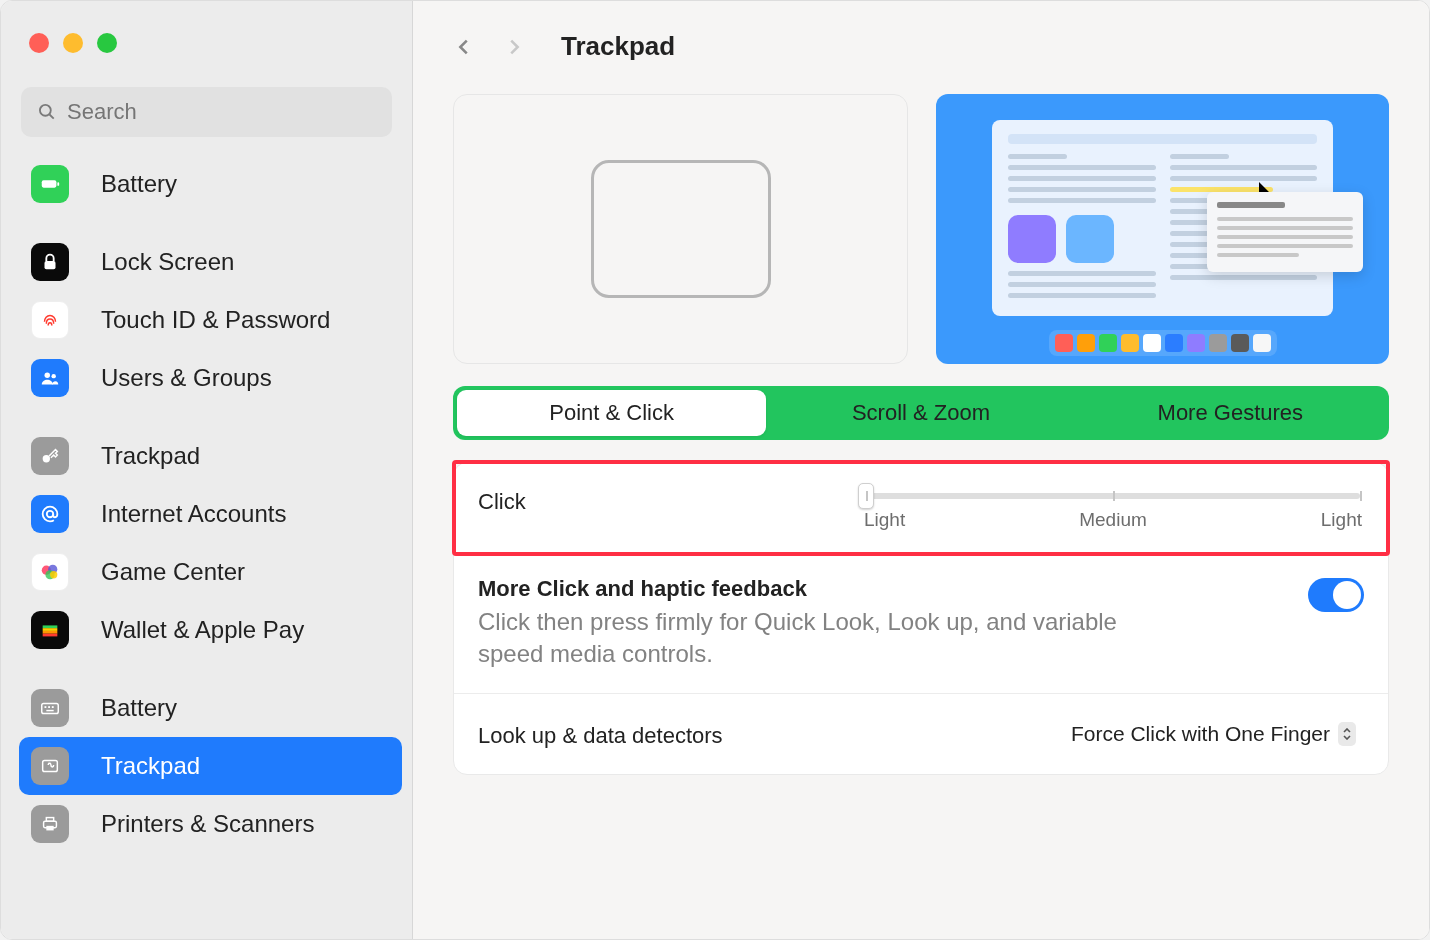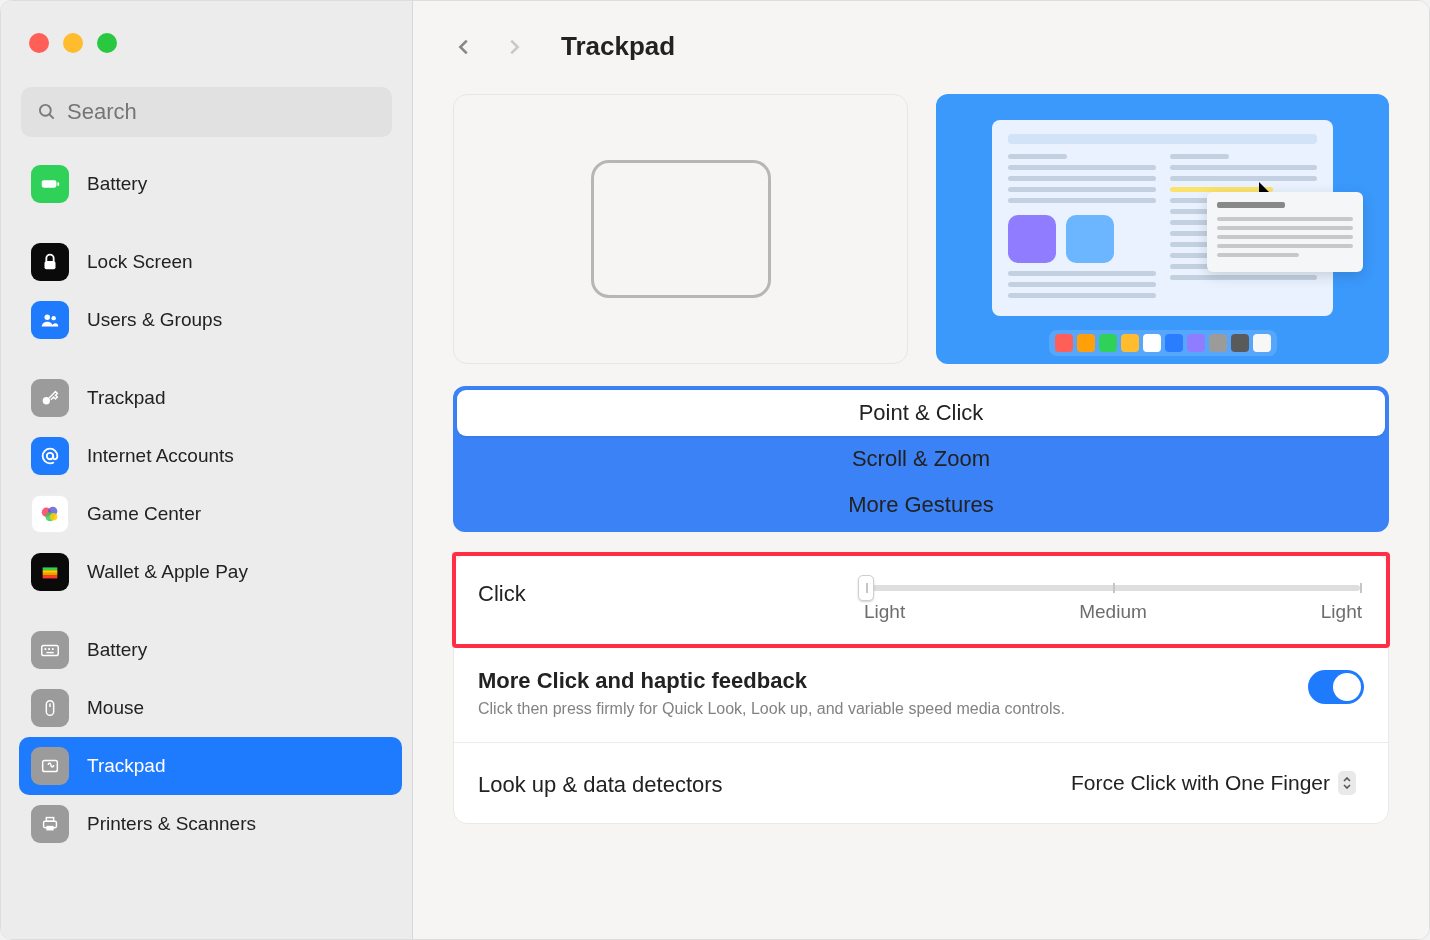--- a/index.html
+++ b/index.html
@@ -50,24 +50,24 @@
   outline: none;
   font-size: 22px;
   color: #7a7a7a;
   width: 100%;
 }
 .search-icon { width: 22px; height: 22px; color: #7a7a7a; }
 .sb-list { padding: 8px 10px 0 18px; }
 .sb-item {
   display: flex;
   align-items: center;
-  gap: 18px;
+  gap: 32px;
   padding: 10px 12px;
   border-radius: 10px;
-  font-size: 19px;
+  font-size: 24px;
   color: #222;
   cursor: pointer;
 }
 .sb-item.selected { background: #1f7bfd; color: #fff; }
 .sb-gap { height: 20px; }
 .sb-icon {
   width: 38px; height: 38px;
   border-radius: 9px;
   display: flex; align-items: center; justify-content: center;
   flex-shrink: 0;
@@ -142,24 +142,23 @@
   bottom: 8px; left: 50%; transform: translateX(-50%);
   background: rgba(255,255,255,.14);
   border-radius: 8px;
   padding: 4px 6px;
   display: flex; gap: 4px;
 }
 .dock-item { width: 18px; height: 18px; border-radius: 4px; }
 .tabs {
   margin: 0 40px 22px 40px;
   display: flex;
-  background: #3b82f6;
+  background: #22c55e;
   border-radius: 12px;
   padding: 4px;
-  flex-direction: column;
 }
 .tab {
   flex: 1;
   text-align: center;
   padding: 10px 0;
   font-size: 22px;
   color: #222;
   border-radius: 9px;
   cursor: pointer;
 }
@@ -213,21 +212,21 @@
   position: relative;
 }
 .highlight-frame {
   position: absolute;
   left: -2px; right: -2px; top: -3px; bottom: -3px;
   border: 4px solid #ff2e44;
   border-radius: 4px;
   pointer-events: none;
 }
 .row-title { font-size: 22px; font-weight: 700; color: #222; margin-bottom: 4px; }
-.row-desc { font-size: 16px; color: #828282; line-height: 1.35; max-width: 640px; }
+.row-desc { font-size: 24px; color: #828282; line-height: 1.35; max-width: 640px; }
 .switch {
   width: 56px; height: 34px;
   background: #1f7bfd;
   border-radius: 20px;
   position: relative;
   flex-shrink: 0;
   margin-top: 2px;
 }
 .switch::after {
   content: "";
@@ -293,20 +292,30 @@
       <div class="sb-item">
         <div class="sb-icon" style="background:#0a0a0a">
           <svg class="icon-svg" viewBox="0 0 24 24" fill="#fff">
               <rect x="6" y="11" width="12" height="9" rx="2"></rect>
               <path d="M8 11V8a4 4 0 0 1 8 0v3" fill="none" stroke="#fff" stroke-width="2"></path>
             </svg>
         </div>
         <span>Lock Screen</span>
       </div>
 
+      <div class="sb-item">
+        <div class="sb-icon" style="background:#fff;border:1px solid #eee">
+          <svg class="icon-svg" viewBox="0 0 24 24" fill="none" stroke="#ff3b30" stroke-width="1.6">
+              <path d="M6 14c0-4 2.7-7 6-7s6 3 6 7"></path>
+              <path d="M8 16c0-3 1.8-5 4-5s4 2 4 5"></path>
+              <path d="M10 18c0-2 .9-3 2-3s2 1 2 3"></path>
+            </svg>
+        </div>
+        <span>Touch ID &amp; Password</span>
+      </div>
 
       <div class="sb-item">
         <div class="sb-icon" style="background:#1f7bfd">
           <svg class="icon-svg" viewBox="0 0 24 24" fill="#fff">
               <circle cx="9" cy="9" r="3"></circle>
               <circle cx="16" cy="10" r="2.4"></circle>
               <path d="M3 19c0-3 3-5 6-5s6 2 6 5"></path>
               <path d="M14 19c0-2 2-3.5 4-3.5s3 1.5 3 3.5"></path>
             </svg>
         </div>
@@ -367,29 +376,20 @@
               <rect x="3" y="7" width="18" height="11" rx="2" fill="none" stroke="#fff" stroke-width="1.6"></rect>
               <rect x="6" y="10" width="2" height="2"></rect>
               <rect x="10" y="10" width="2" height="2"></rect>
               <rect x="14" y="10" width="2" height="2"></rect>
               <rect x="8" y="14" width="8" height="1.6"></rect>
             </svg>
         </div>
         <span>Battery</span>
       </div>
 
-      <div class="sb-item">
-        <div class="sb-icon" style="background:#9b9b9b">
-          <svg class="icon-svg" viewBox="0 0 24 24" fill="#fff">
-              <rect x="8" y="4" width="8" height="16" rx="4" fill="none" stroke="#fff" stroke-width="1.6"></rect>
-              <line x1="12" y1="7" x2="12" y2="11" stroke="#fff" stroke-width="1.6"></line>
-            </svg>
-        </div>
-        <span>Mouse</span>
-      </div>
 
       <div class="sb-item selected">
         <div class="sb-icon" style="background:#9b9b9b">
           <svg class="icon-svg" viewBox="0 0 24 24" fill="none" stroke="#fff" stroke-width="1.6">
               <rect x="4" y="6" width="16" height="12" rx="2"></rect>
               <path d="M10 11c0-1 .5-2 1.5-2s1.5 1 1.5 2 .5 2 1.5 2 1.5-1 1.5-2"></path>
             </svg>
         </div>
         <span>Trackpad</span>
       </div>

